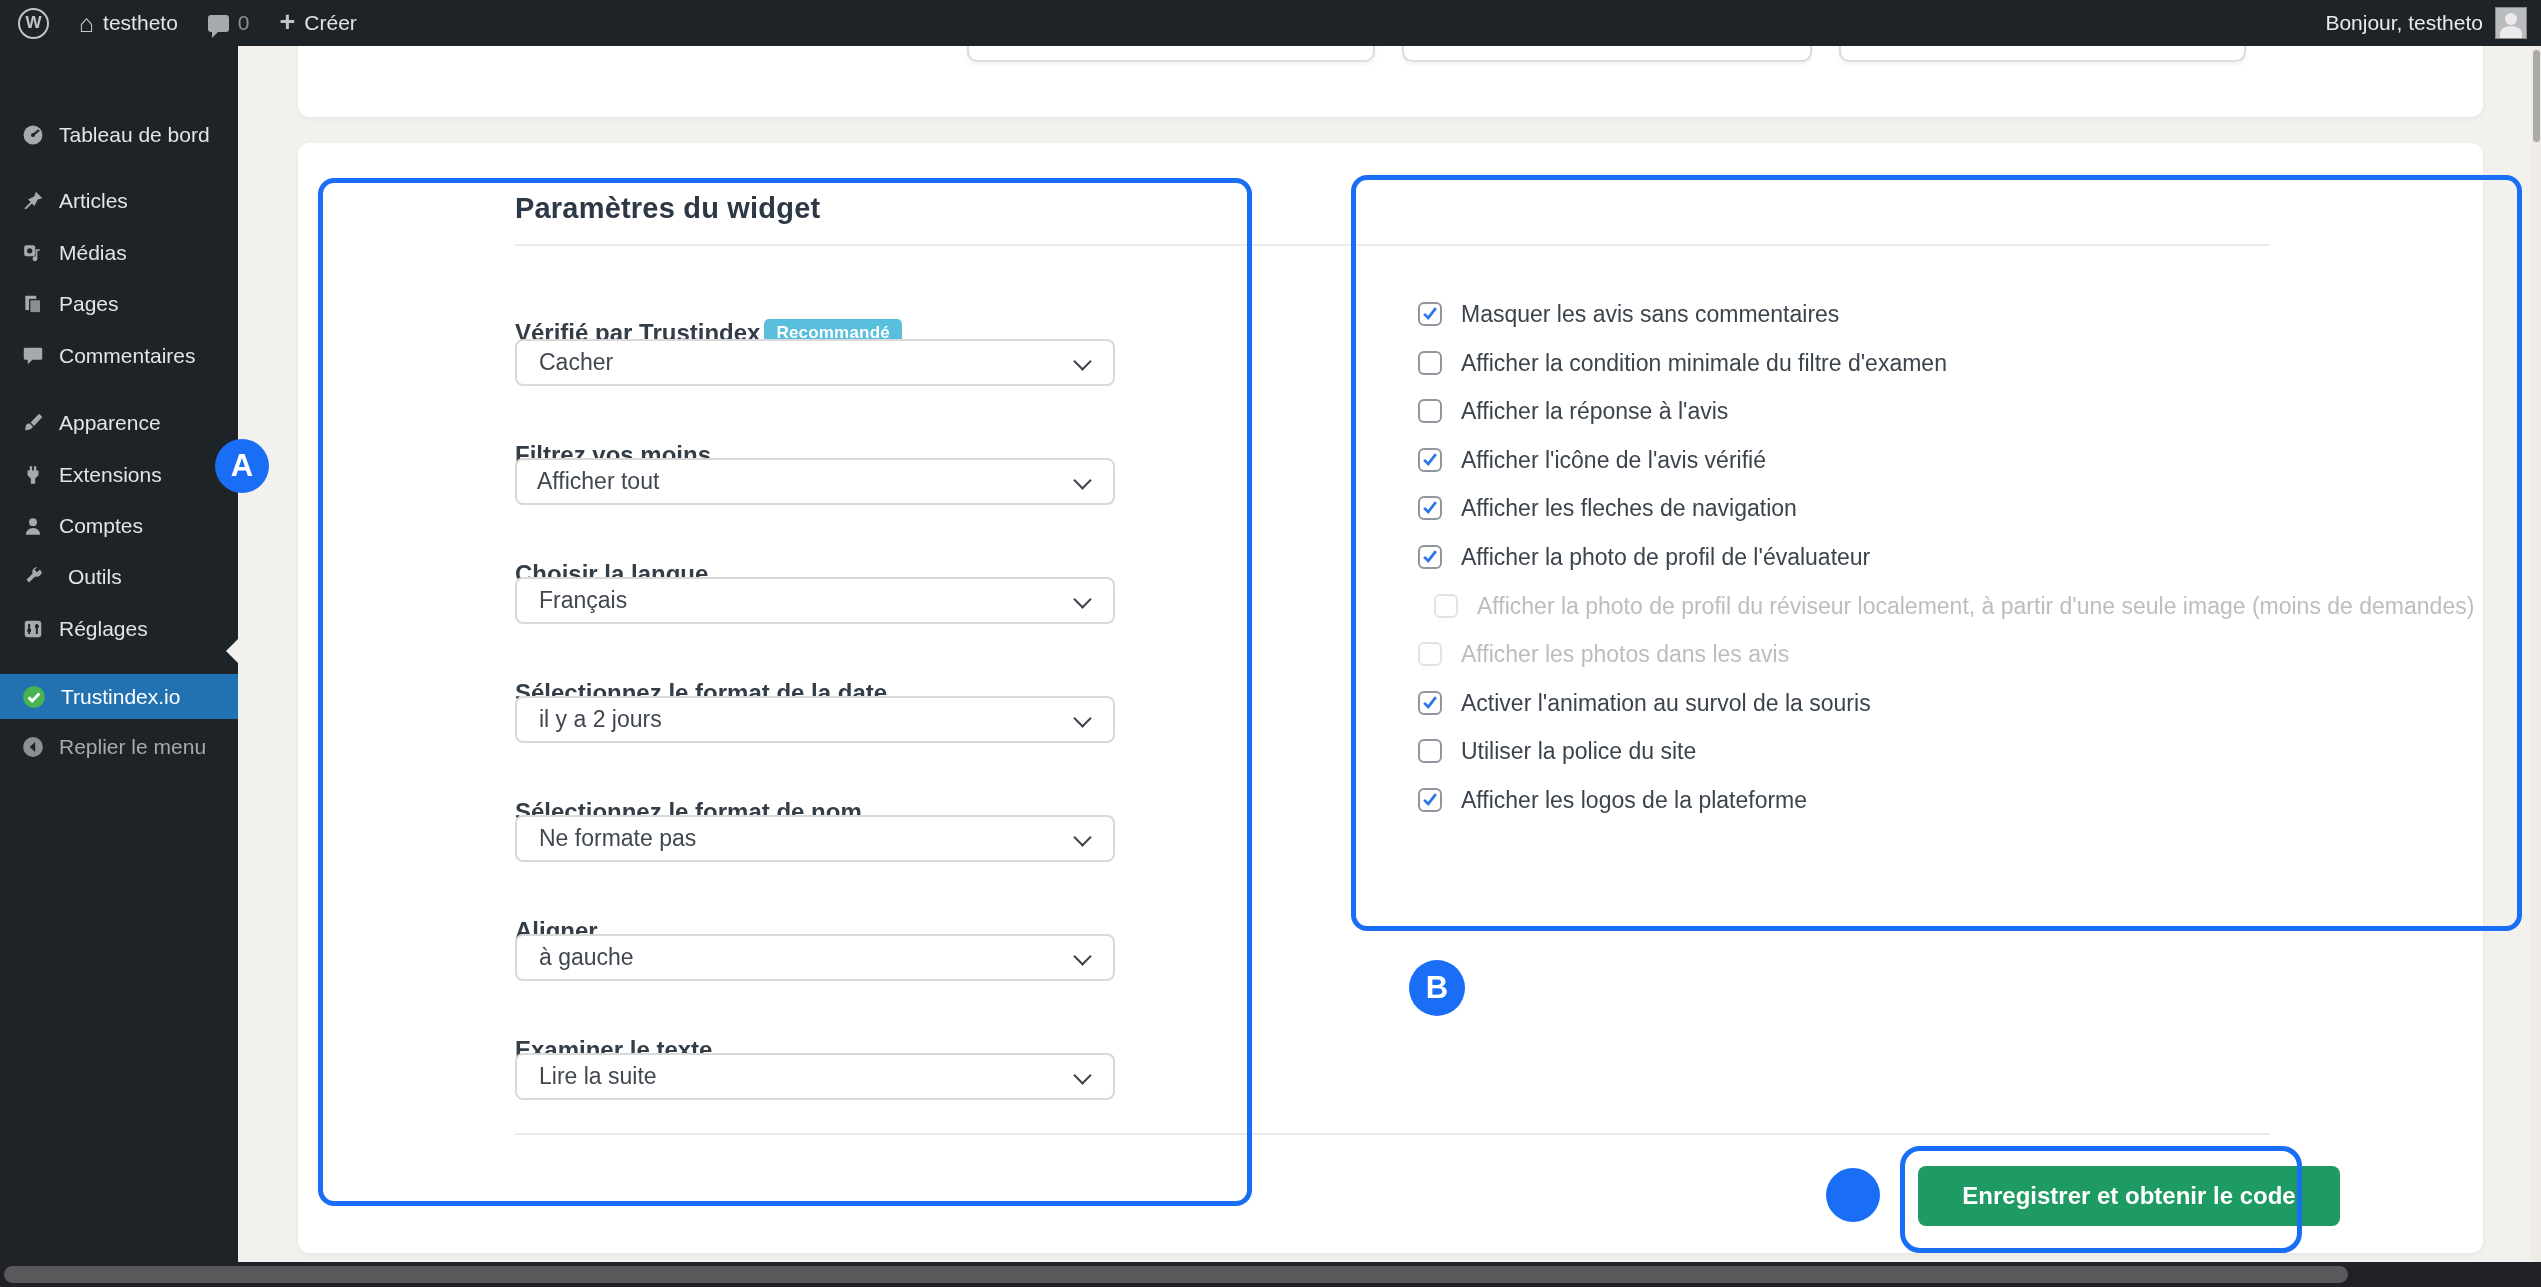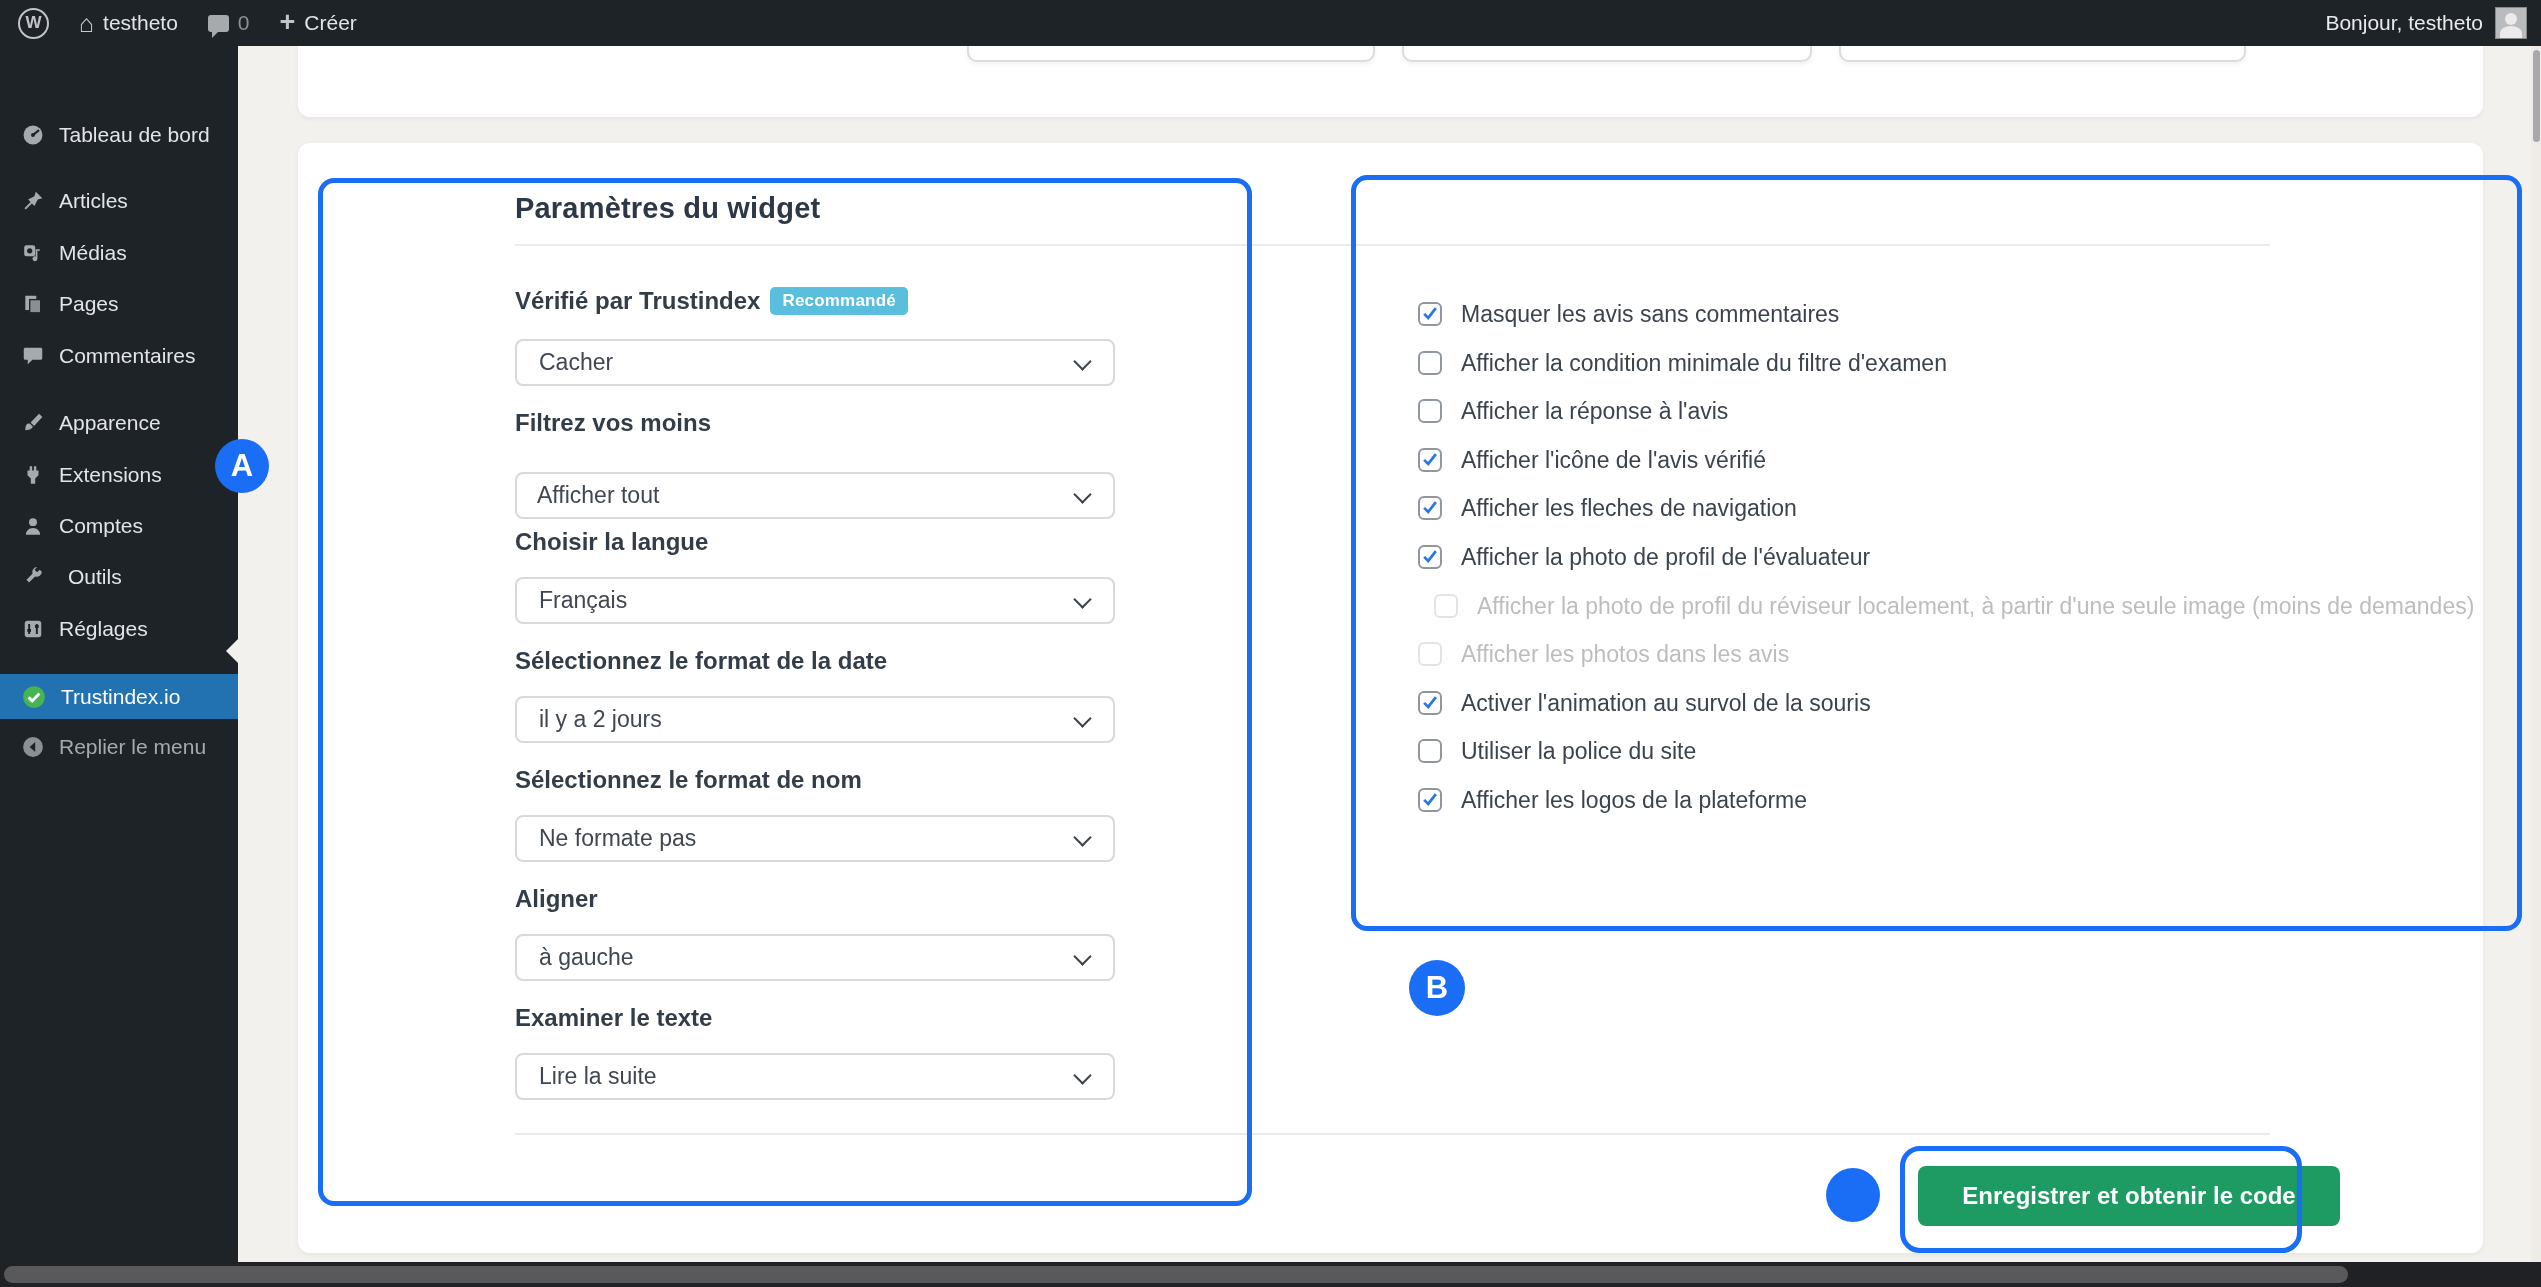--- a/index.html
+++ b/index.html
@@ -40,21 +40,21 @@
   .card-top{position:absolute;left:298px;top:0;width:2185px;height:117px;background:#fff;
             border-radius:0 0 12px 12px;box-shadow:0 2px 5px rgba(0,0,0,.05);z-index:10;}
   .stub{position:absolute;top:6px;height:56px;background:#fff;border:2px solid #dcdcde;border-radius:10px;
         box-sizing:border-box;box-shadow:0 3px 4px rgba(0,0,0,.05);z-index:12;}
   .card-main{position:absolute;left:298px;top:143px;width:2185px;height:1110px;background:#fff;
              border-radius:12px;box-shadow:0 2px 6px rgba(0,0,0,.05);z-index:10;}
 
   .panel-title{position:absolute;left:217px;top:49px;font-size:29px;font-weight:700;color:#2c3845;letter-spacing:.2px;}
   .divider{position:absolute;left:217px;width:1755px;height:2px;background:#ebebeb;}
 
-  .f-label{position:absolute;left:217px;font-size:24px;font-weight:700;color:#333d48;display:flex;align-items:center;gap:10px;}
+  .f-label{position:absolute;left:217px;font-size:24px;font-weight:700;color:#333d48;display:flex;align-items:center;gap:4px;margin-top:32px;}
   .badge{background:#59bfdd;color:#fff;font-size:17px;font-weight:700;padding:4px 12px;border-radius:5px;letter-spacing:.2px;}
   .selectbox{position:absolute;left:217px;width:600px;height:47px;background:#fff;border:2px solid #d9d9d9;
              border-radius:8px;box-sizing:border-box;display:flex;align-items:center;padding:0 22px;cursor:pointer;}
   .selectbox .val{font-size:23px;color:#404750;}
   .chev{position:absolute;right:24px;top:14px;width:11px;height:11px;border-right:2.5px solid #3c434a;
         border-bottom:2.5px solid #3c434a;transform:rotate(45deg);}
 
   .cb-row{position:absolute;left:1120px;height:30px;display:flex;align-items:center;gap:19px;cursor:pointer;}
   .cb-box{width:24px;height:24px;border:2.5px solid #8f969e;border-radius:6px;background:#fff;box-sizing:border-box;
           display:flex;align-items:center;justify-content:center;}
@@ -207,21 +207,21 @@
       <span class="badge">Recommandé</span>
     </div>
     <div class="selectbox" style="top:196px;">
       <span class="val">Cacher</span>
       <i class="chev"></i>
     </div>
 
     <div class="f-label" style="top:266px;">
         <span>Filtrez vos moins</span>
       </div>
-    <div class="selectbox" style="top:329px;padding-left:20px;">
+    <div class="selectbox" style="top:315px;padding-left:20px;">
       <span class="val">Afficher tout</span>
       <i class="chev"></i>
     </div>
 
     <div class="f-label" style="top:385px;">
         <span>Choisir la langue</span>
       </div>
     <div class="selectbox" style="top:434px;">
       <span class="val">Français</span>
       <i class="chev"></i>

